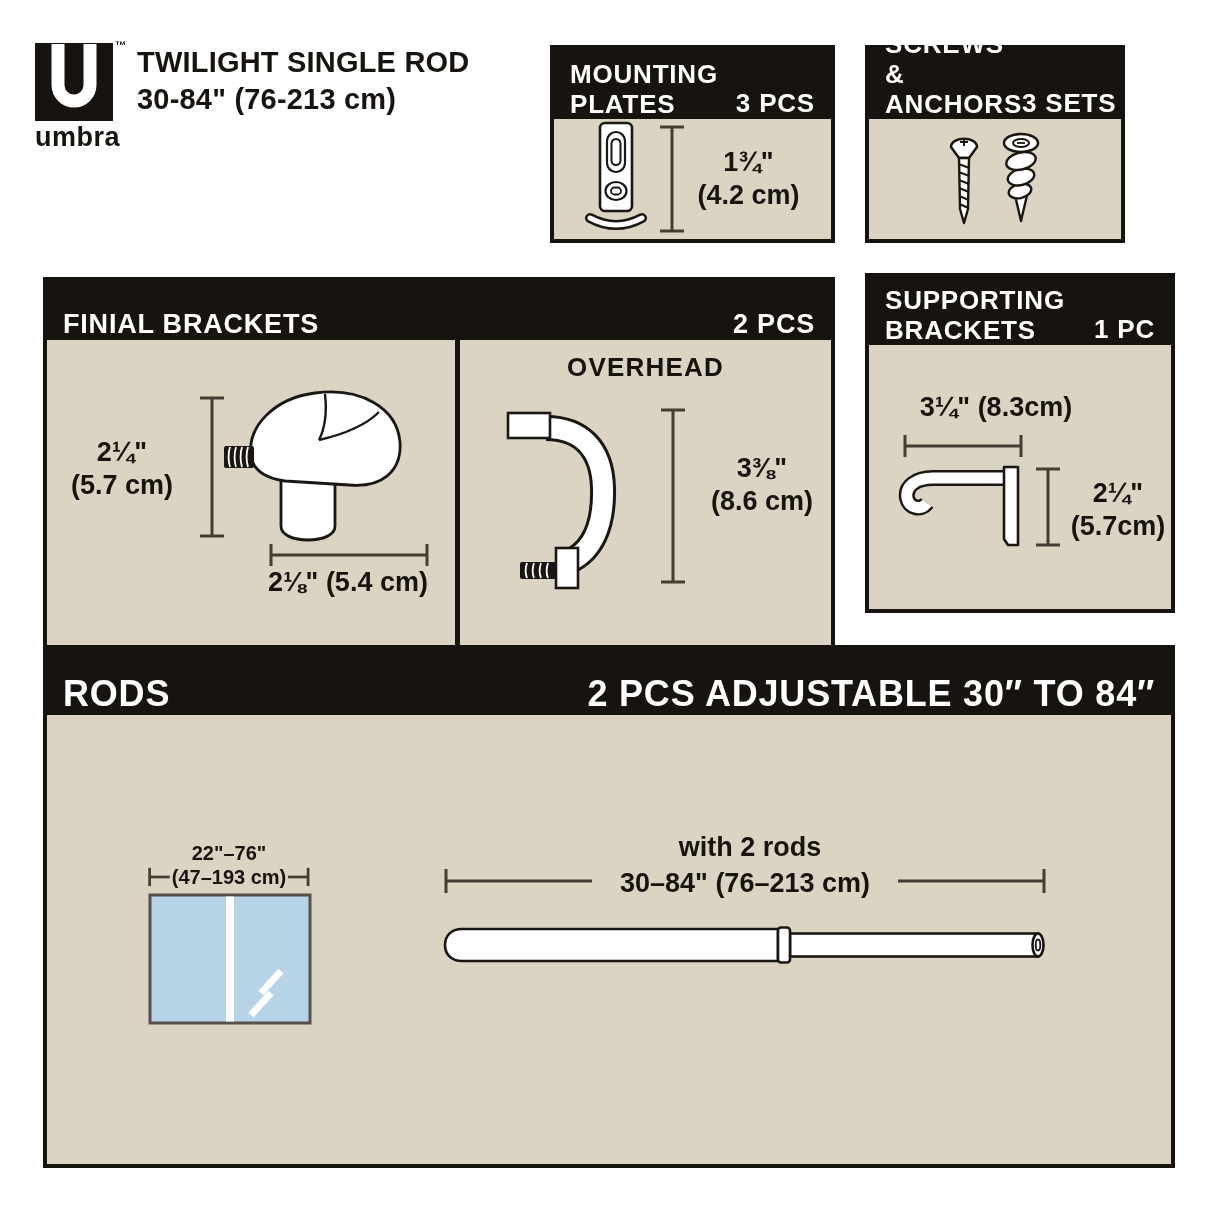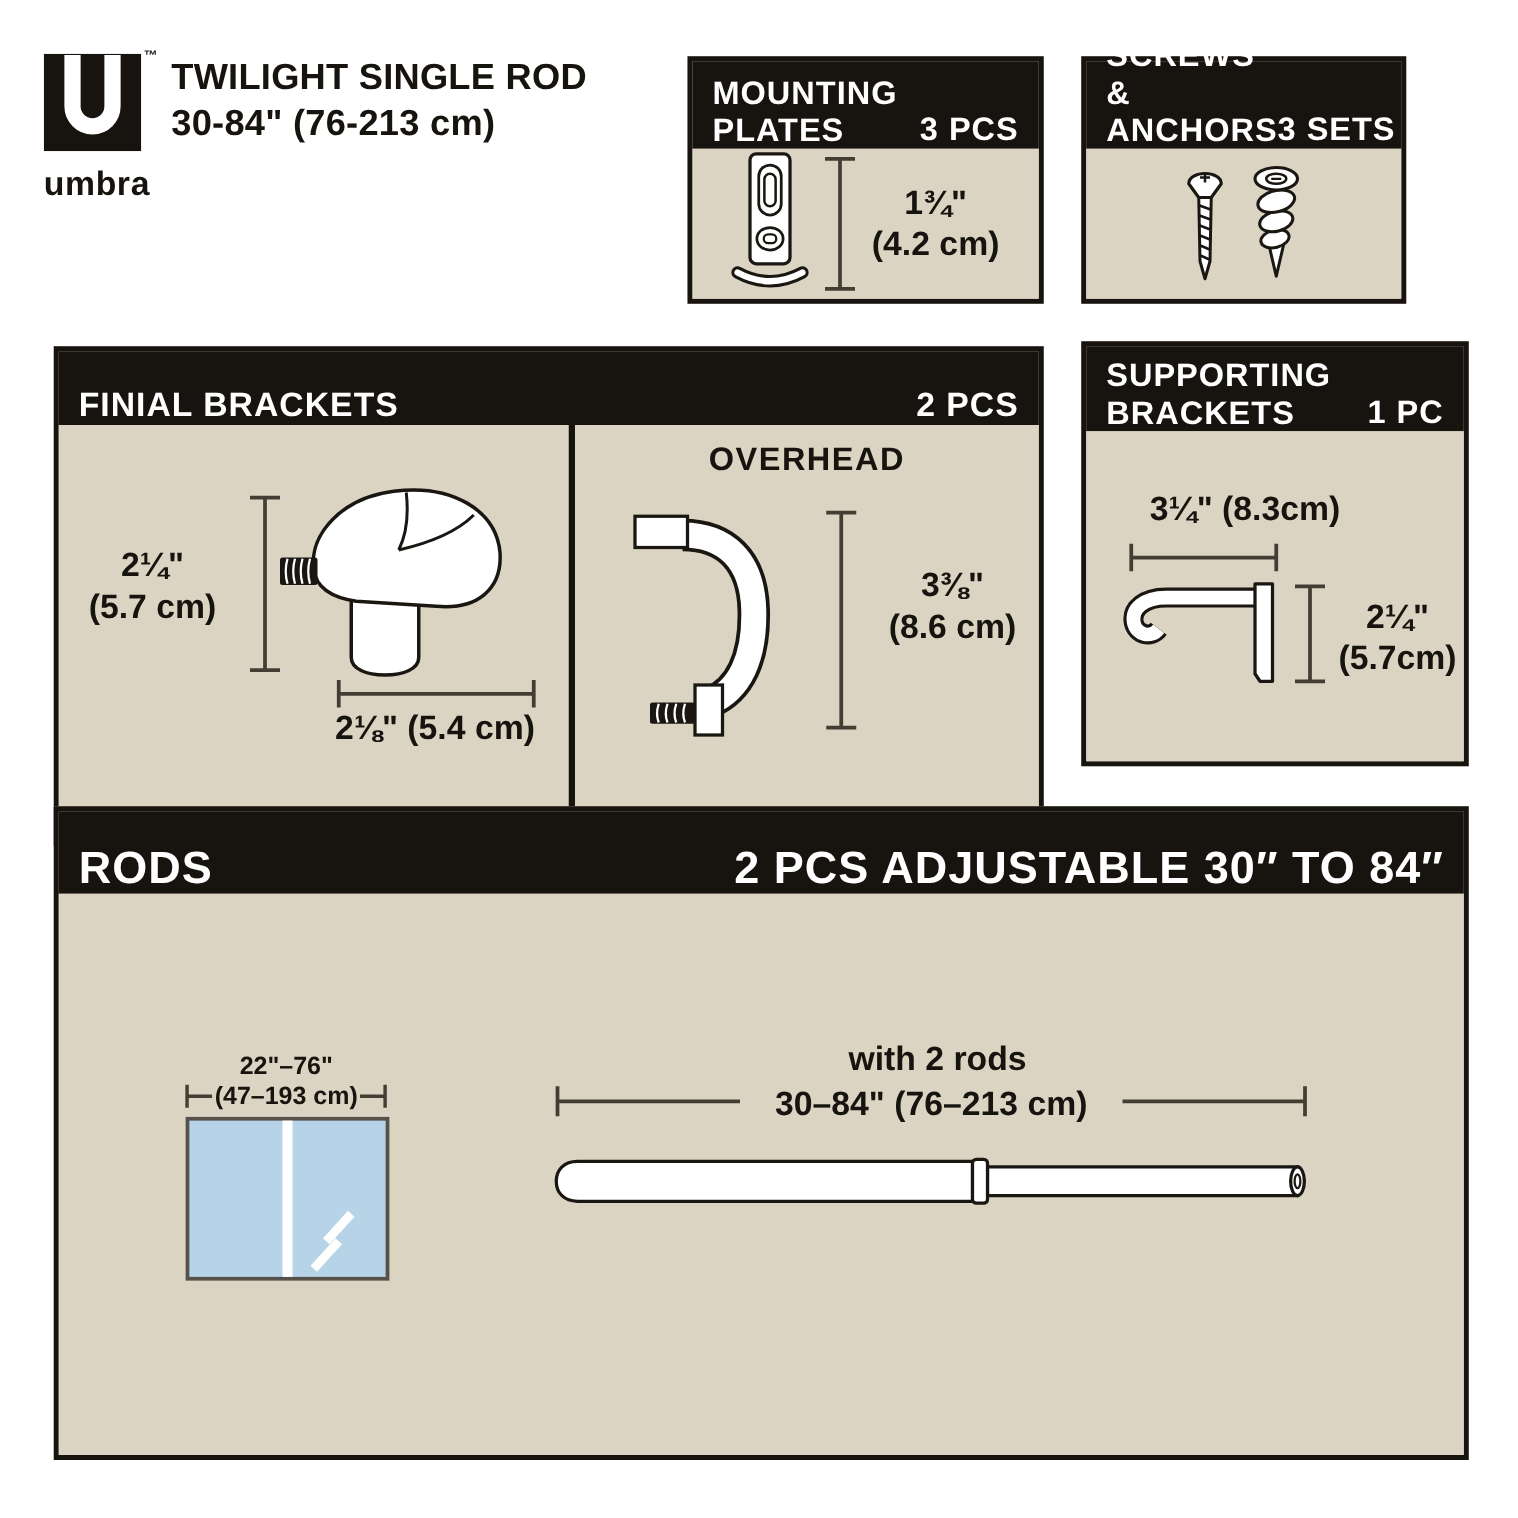--- a/index.html
+++ b/index.html
@@ -4,21 +4,21 @@
 <style>
   * { margin:0; padding:0; box-sizing:border-box; }
   html,body { width:1214px; height:1214px; background:#ffffff;
     font-family:"Liberation Sans", sans-serif; color:#17130e; }
   .canvas { position:relative; width:1214px; height:1214px; background:#ffffff; overflow:hidden; }
 
   
   .brand { position:absolute; left:35px; top:43px; }
   .logo-box { display:block; }
   .brand-tm { position:absolute; left:80px; top:-4px; font-size:11px; font-weight:700; }
-  .brand-word { width:78px; text-align:center; font-size:27px; font-weight:700; letter-spacing:0.5px; margin-top:11px; }
+  .brand-word { width:78px; text-align:center; font-size:27px; font-weight:700; letter-spacing:0.5px; margin-top:1px; }
   .title-block { position:absolute; left:137px; top:44px; }
   .title-line { font-size:29px; font-weight:800; line-height:37px; letter-spacing:0.2px; }
 
   
   .panel { position:absolute; border:4px solid #17130e; background:#dbd4c3; display:flex; flex-direction:column; }
   .panel-header { background:#17130e; color:#ffffff; display:flex; align-items:flex-end;
      justify-content:space-between; padding:0 16px; font-weight:700; letter-spacing:0.8px; flex:none; }
   .panel-body { position:relative; flex:1; background:#dbd4c3; }
   .ph-title { font-size:26px; line-height:1.16; }
   .ph-qty { font-size:26px; white-space:nowrap; }

